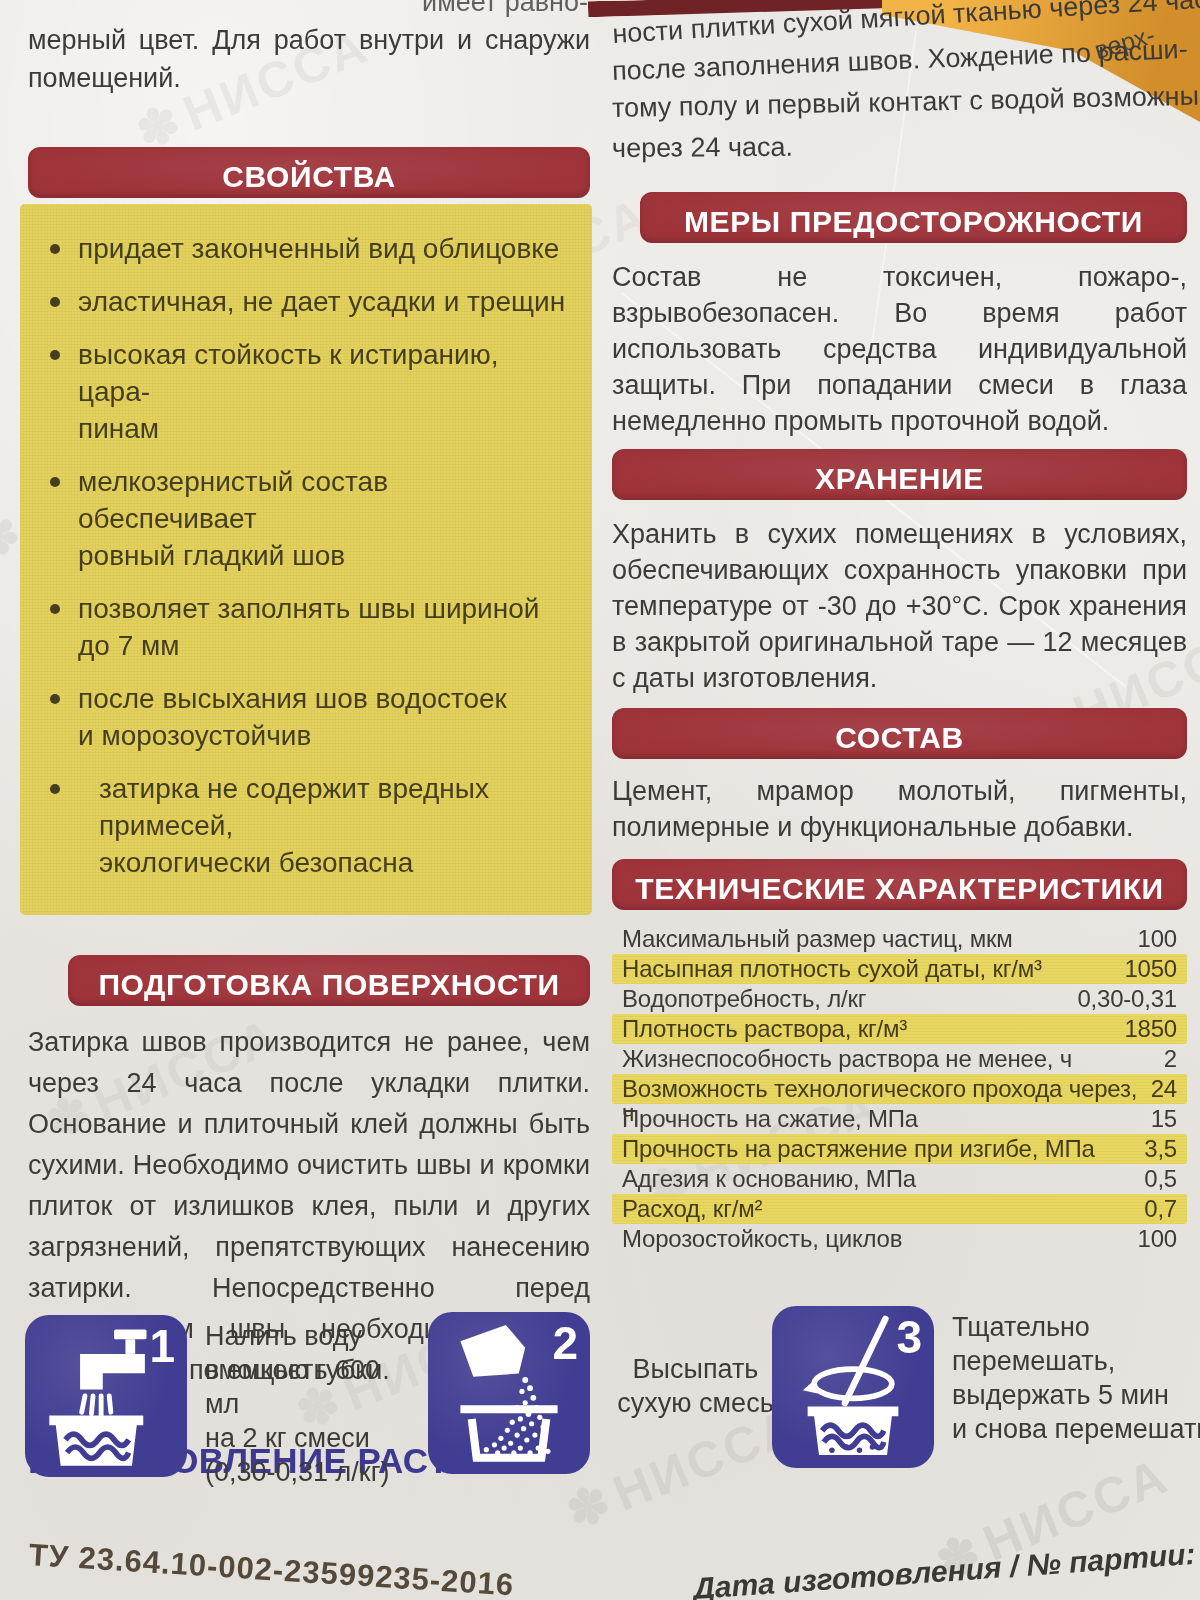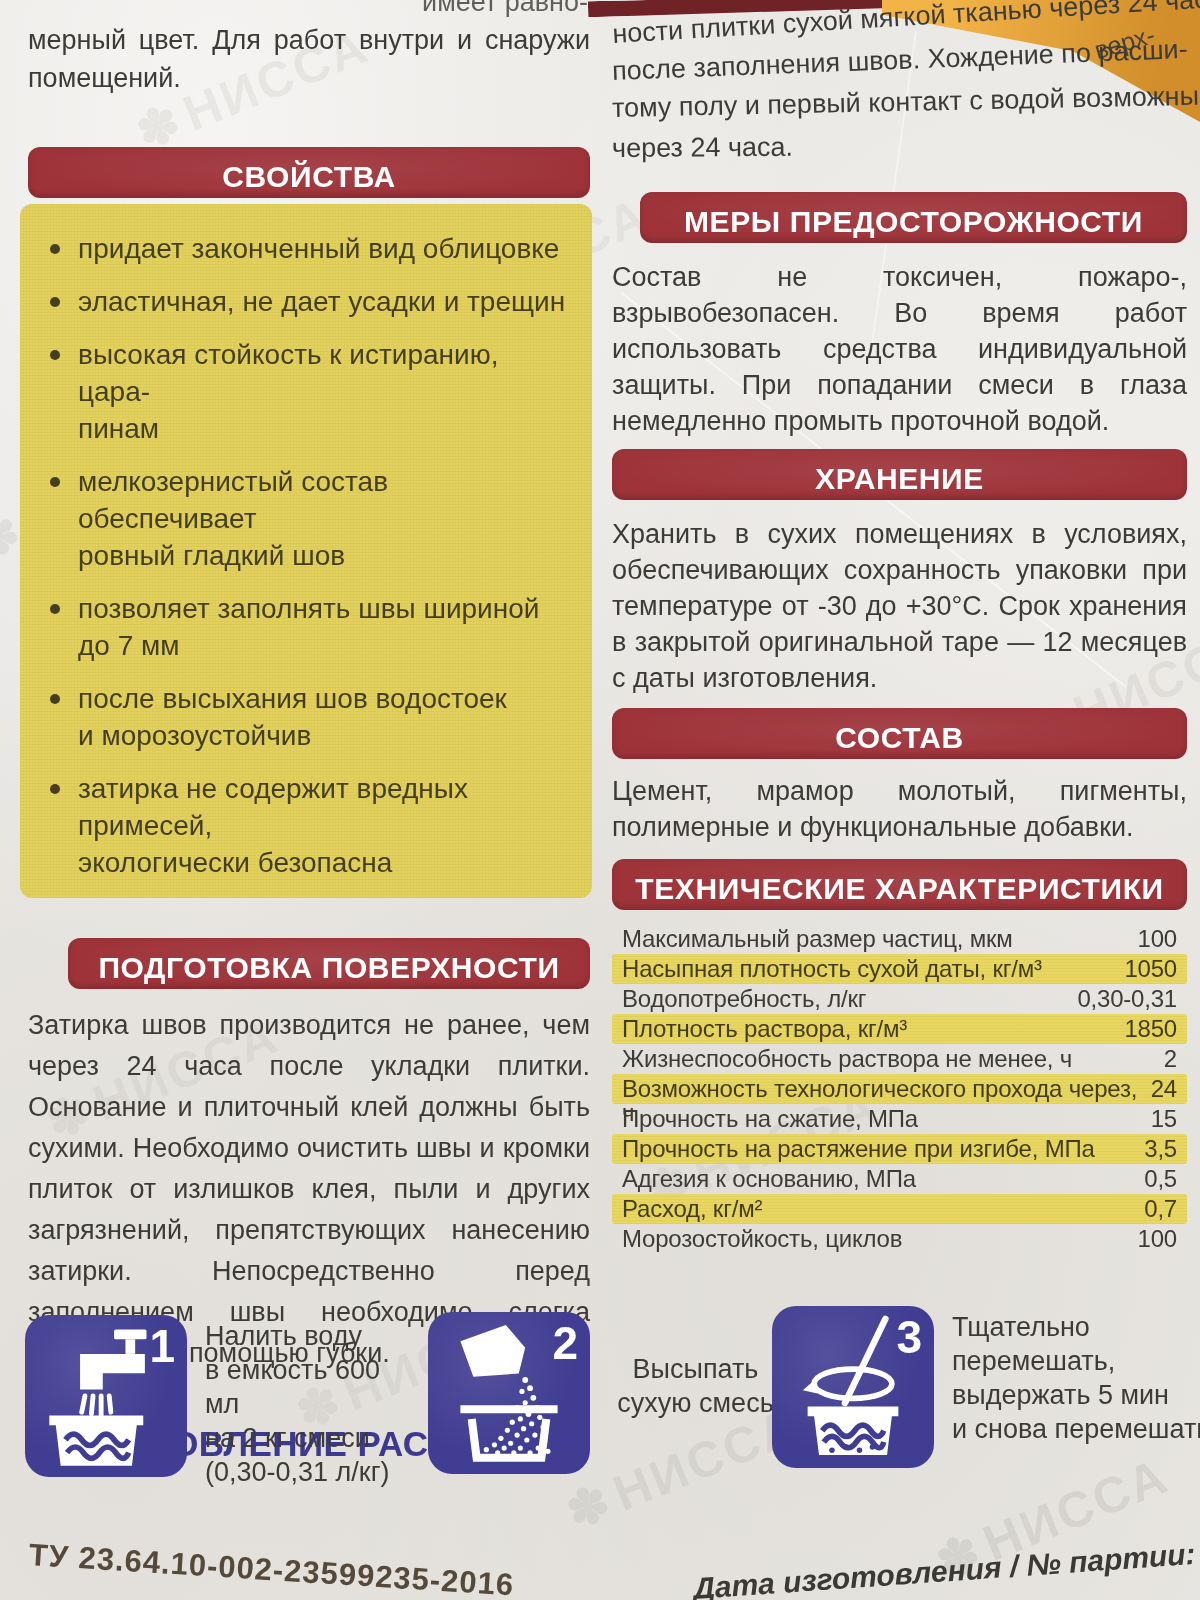--- a/index.html
+++ b/index.html
@@ -20,30 +20,30 @@
     background:radial-gradient(ellipse at 50% 40%, rgba(255,255,255,.07), transparent 70%), #9e343a;
     color:#fff;font-weight:bold;font-size:30px;letter-spacing:.6px;
     text-align:center;border-radius:12px;padding:13px 6px 4px;
     box-shadow:inset 0 -3px 6px rgba(0,0,0,.18);
   }
   
   .cut-line{position:absolute;left:0;top:-20px;width:560px;text-align:right;font-size:27px;opacity:.8;}
   .intro-left{margin-top:14px;}
   .hdr-props{margin-top:50px;}
   .yellow{
-    margin-top:6px;margin-left:-8px;width:572px;border-radius:12px;
+    margin-top:6px;margin-left:-8px;width:572px;border-radius:5px;
     background:
       repeating-linear-gradient(0deg, rgba(120,95,20,.05) 0 1px, transparent 1px 3px),
       repeating-linear-gradient(90deg, rgba(120,95,20,.04) 0 1px, transparent 1px 3px),
       #e2d15c;
-    padding:26px 20px 17px 24px;box-sizing:border-box;color:#463e20;
+    padding:26px 20px 28px 24px;box-sizing:border-box;color:#463e20;
   }
   .yellow ul{list-style:none;margin:0;padding:0;}
   .bullet{display:flex;margin-bottom:16px;}
-  .bullet:last-child{margin-bottom:0;}
+  .bullet:last-child{margin-bottom:6px;gap:21px;}
   .dot{flex:0 0 10px;height:10px;border-radius:50%;background:#463e20;margin:14px 18px 0 6px;}
   .bullet-text{font-size:28px;line-height:37px;white-space:pre-line;}
   .hdr-prep{margin-top:40px;margin-left:40px;}
   .prep-text{margin-top:16px;line-height:41px;}
   .blue-title{margin:50px 0 0;color:#3d3990;font-size:35px;font-weight:bold;letter-spacing:.4px;}
   
   .bend{margin-top:8px;}
   .bend div{font-size:27px;line-height:40px;white-space:nowrap;transform-origin:left center;}
   .bend div:nth-child(1){transform:rotate(-3.4deg) translateY(6px);}
   .bend div:nth-child(2){transform:rotate(-2.2deg) translateY(3px);}

